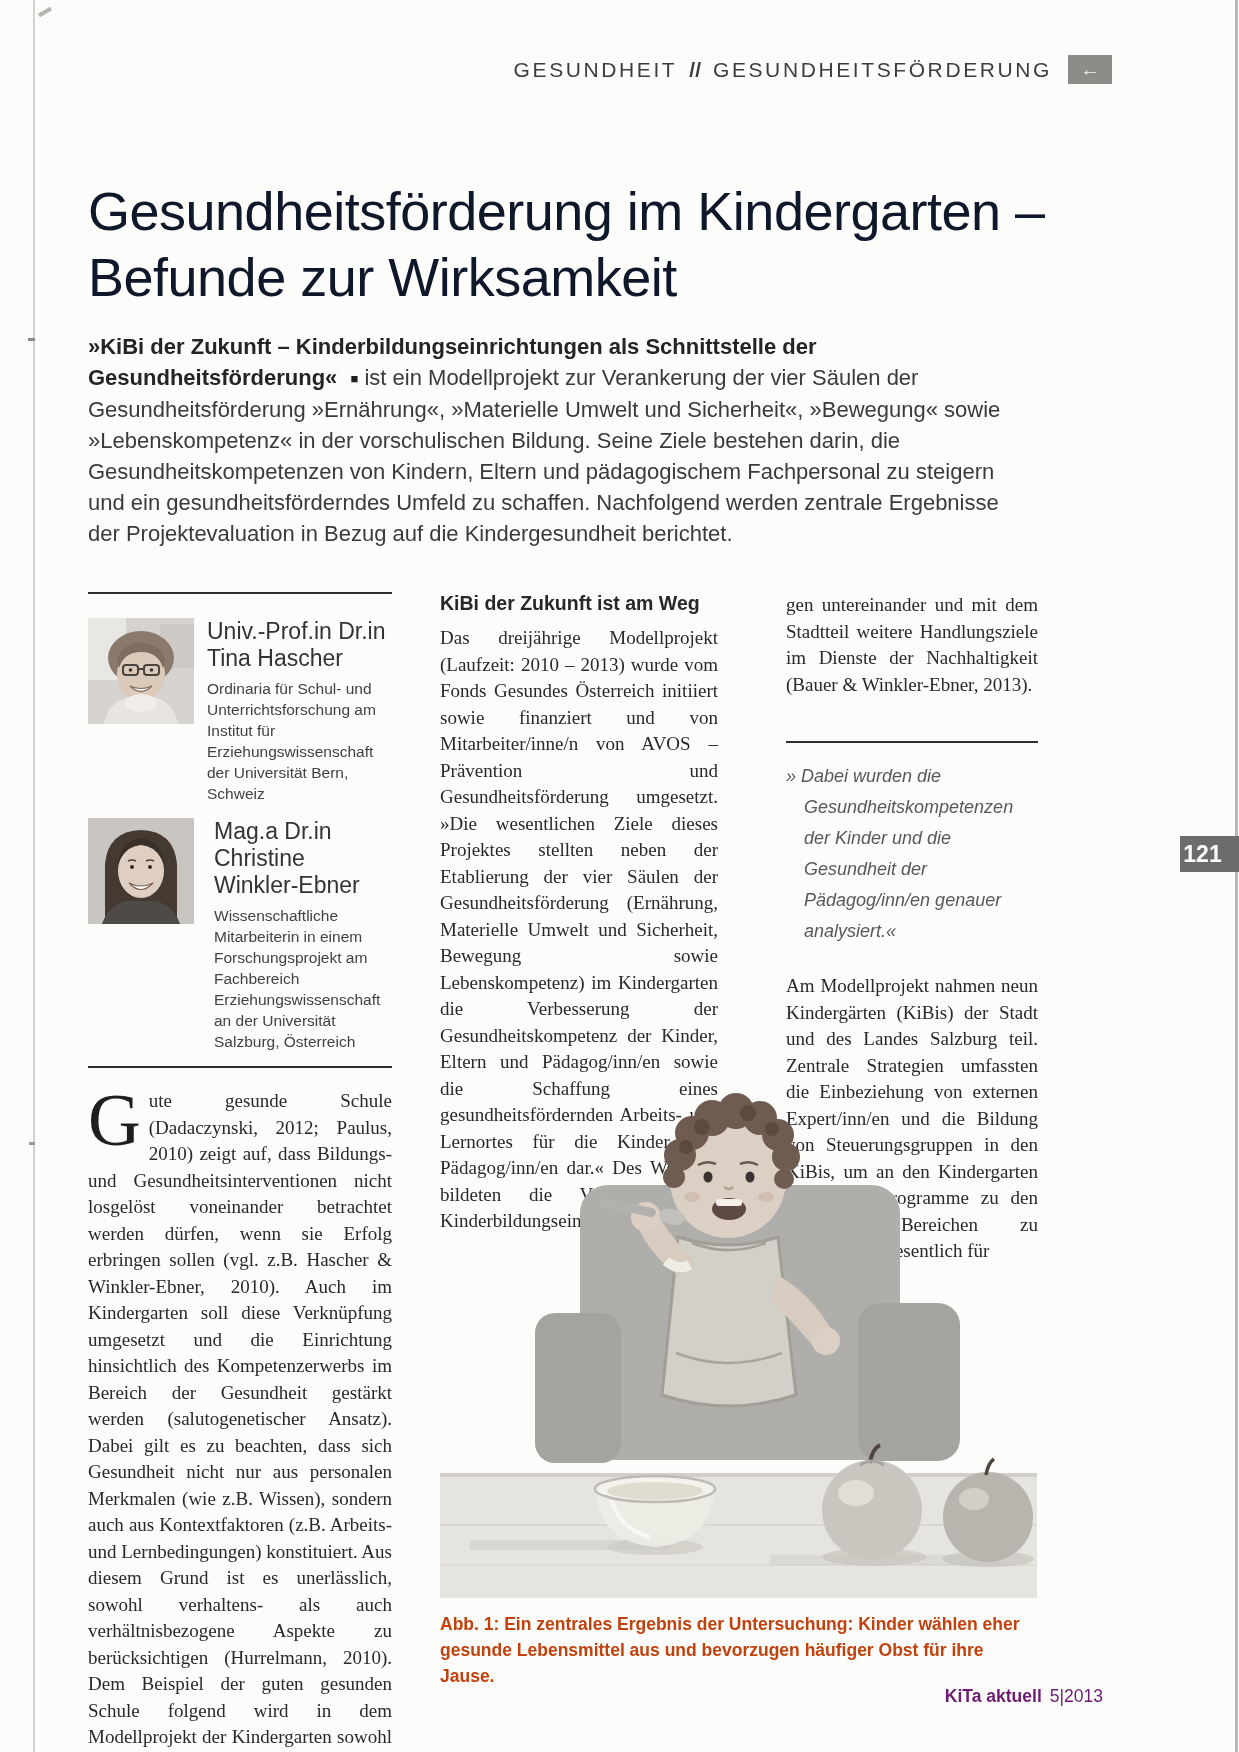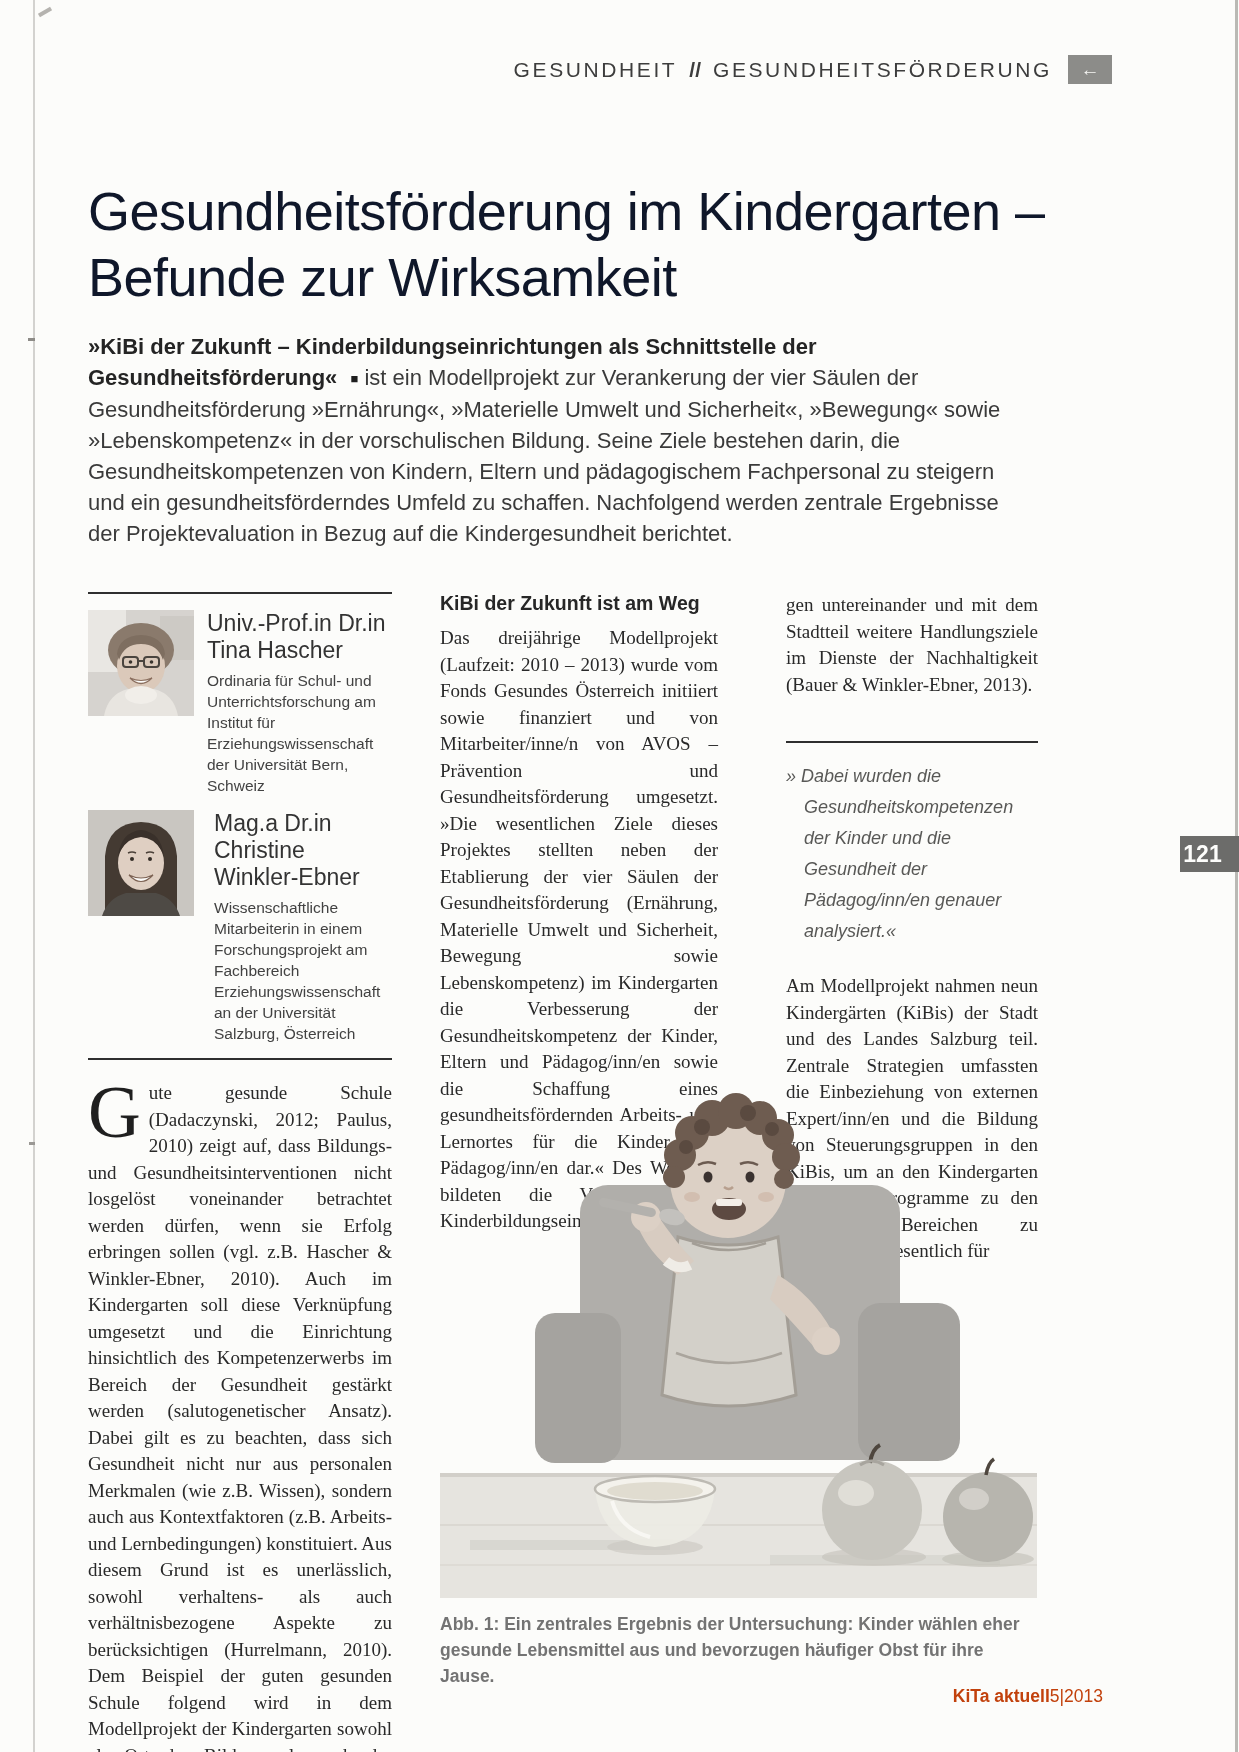--- a/index.html
+++ b/index.html
@@ -52,21 +52,21 @@
   .intro .marker { font-size:13px; color:#1e1e1e; margin-left:7px; vertical-align:2px; }
 
   
   .col { position:absolute; top:592px; }
   .col1 { left:88px;  width:304px; }
   .col2 { left:440px; width:278px; }
   .col3 { left:786px; width:252px; }
 
   .rule { border-top:2px solid #2f2f2f; }
 
-  .author { display:grid; grid-template-columns:106px 1fr; column-gap:13px; margin-top:16px; }
+  .author { display:grid; grid-template-columns:106px 1fr; column-gap:13px; margin-top:24px; }
   .author + .author { margin-top:14px;gap:20px; }
   .author svg { display:block; width:106px; height:106px; }
   .author-name { font-size:23px; line-height:27px; color:#333; }
   .author-bio  { font-size:15.5px; line-height:21px; color:#424242; margin-top:6px; }
   .col1 .rule-bottom { margin-top:14px; }
 
   .serif {
     font-family:"Liberation Serif", serif;
     font-size:19px; line-height:26.5px; text-align:justify;
     color:#292929; hyphens:auto;
@@ -93,27 +93,27 @@
     background:#6c6c6a; color:#fdfdfb;
     display:flex; align-items:center; justify-content:center;
     font-size:23px; font-weight:700; padding-right:14px;
   }
 
   
   .figure { position:absolute; left:440px; top:1085px; width:597px; }
   .figure svg { display:block; width:597px; height:513px; }
   .caption {
     margin-top:13px; width:595px;
-    font-size:17.5px; line-height:26px; font-weight:700; color:#737373;
+    font-size:17.5px; line-height:26px; font-weight:700; color:#c2410c;
   }
 
   
   .footer {
     position:absolute; top:1686px; right:136px;
-    font-size:17.5px; color:#c2410c; display:flex; align-items:center;
+    font-size:17.5px; color:#701a75; display:flex; gap:8px; align-items:center;
   }
   .footer .journal { font-weight:700; }
 </style>
 </head>
 <body>
 
 <div class="page">
 
   <div class="scan-left"></div>
   <div class="scan-right"></div>

